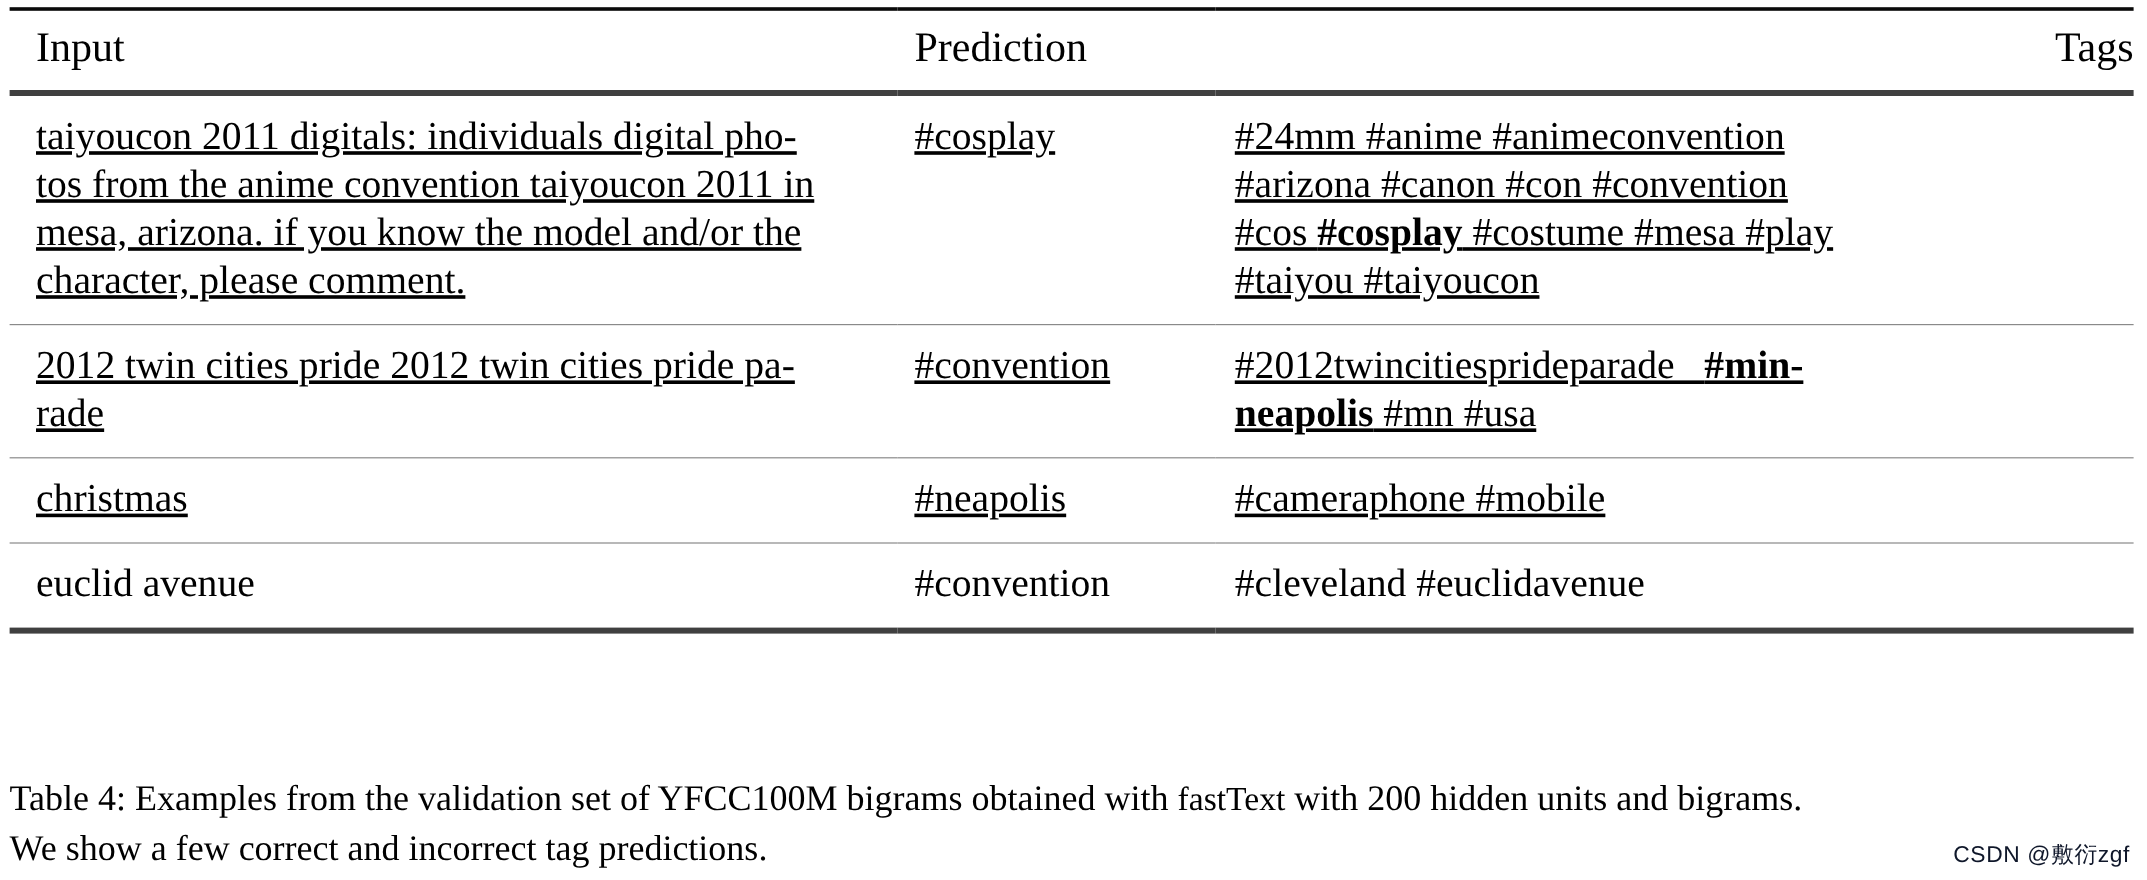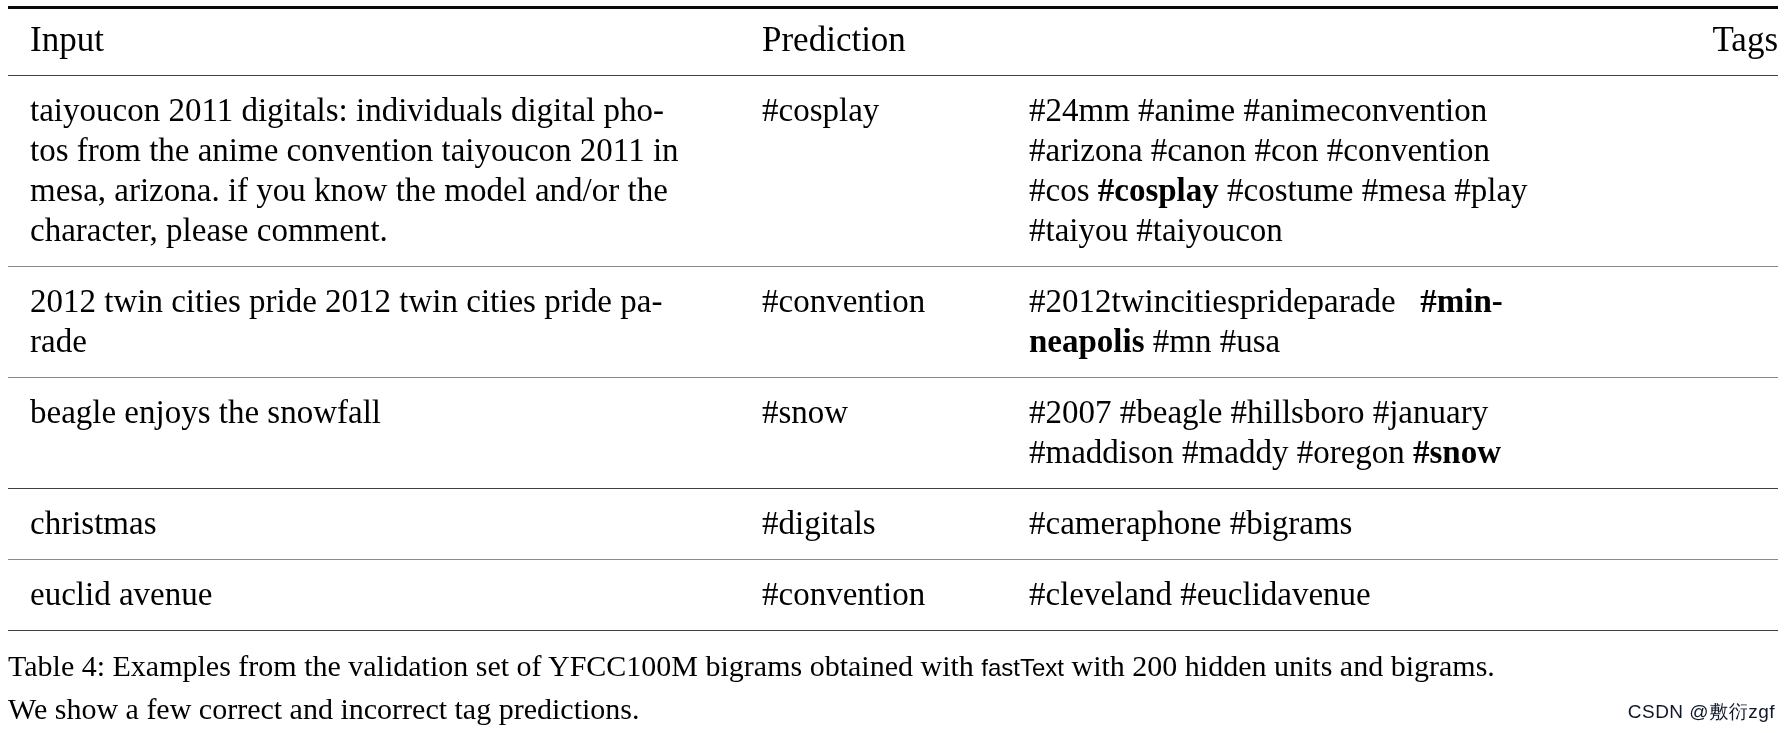--- a/index.html
+++ b/index.html
@@ -31,22 +31,22 @@
     width: 1770px;
     border-collapse: collapse;
     table-layout: fixed;
   }
 
   .tbl col.c-input      { width: 740px; }
   .tbl col.c-prediction { width: 265px; }
   .tbl col.c-tags       { width: 765px; }
 
   .rule-thick-top   { border-top: 3px solid #0a0a0a; }
-  .rule-thick-bot   { border-bottom: 1px solid #404040; }
-  .rule-thin-bot    { border-bottom: 1.6px solid #8a8a8a; }
+  .rule-thick-bot   { border-bottom: 5px solid #404040; }
+  .rule-thin-bot    { border-bottom: 1.6px solid #8a8a8a; text-decoration: underline; }
 
   .tbl th, .tbl td {
     text-align: left;
     vertical-align: top;
     padding: 0;
     font-weight: normal;
   }
 
   .hdr-row th {
     font-size: 35px;
@@ -75,22 +75,22 @@
   .caption {
     position: absolute;
     left: 8px;
     top: 645px;
     width: 1772px;
     font-size: 30px;
     line-height: 41px;
   }
   .caption .lbl { font-weight: normal; }
   .caption .mono {
-    font-family: Liberation Sans, sans-serif;
-    font-size: 24px;
+    font-family: Liberation Serif, serif;
+    font-size: 28px;
   }
   .caption .cline { display: block; white-space: nowrap; }
 
   
   .watermark {
     position: absolute;
     right: 14px;
     bottom: 8px;
     font-family: "Liberation Sans", "DejaVu Sans", sans-serif;
     font-size: 19px;
@@ -140,38 +140,28 @@
           <span class="line">2012 twin cities pride 2012 twin cities pride pa-</span>
           <span class="line">rade</span>
         </td>
         <td class="cell-prediction">#convention</td>
         <td class="cell-tags">
           <span class="line"><span>#2012twincitiesprideparade&nbsp;&nbsp;&nbsp;</span><b class="hl">#min-</b></span>
           <span class="line"><b class="hl">neapolis</b><span> #mn #usa</span></span>
         </td>
       </tr>
 
-      <tr class="body-row rule-thick-bot">
-        <td class="cell-input">
-          <span class="line">beagle enjoys the snowfall</span>
-        </td>
-        <td class="cell-prediction">#snow</td>
-        <td class="cell-tags">
-          <span class="line"><span>#2007  #beagle  #hillsboro  #january</span></span>
-          <span class="line"><span>#maddison #maddy #oregon </span><b class="hl">#snow</b></span>
-        </td>
-      </tr>
 
       <tr class="body-row rule-thin-bot">
         <td class="cell-input">
           <span class="line">christmas</span>
         </td>
-        <td class="cell-prediction">#digitals</td>
+        <td class="cell-prediction">#neapolis</td>
         <td class="cell-tags">
-          <span class="line"><span>#cameraphone #bigrams</span></span>
+          <span class="line"><span>#cameraphone #mobile</span></span>
         </td>
       </tr>
 
       <tr class="body-row rule-thick-bot">
         <td class="cell-input">
           <span class="line">euclid avenue</span>
         </td>
         <td class="cell-prediction">#convention</td>
         <td class="cell-tags">
           <span class="line"><span>#cleveland #euclidavenue</span></span>

